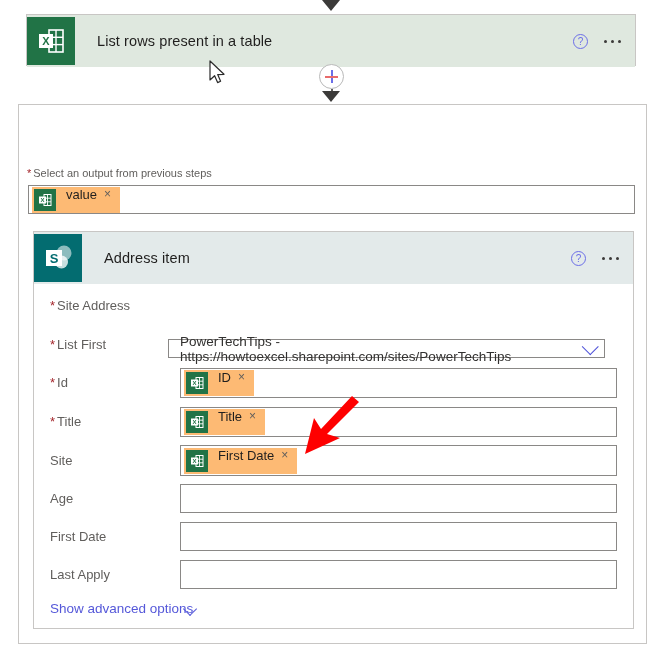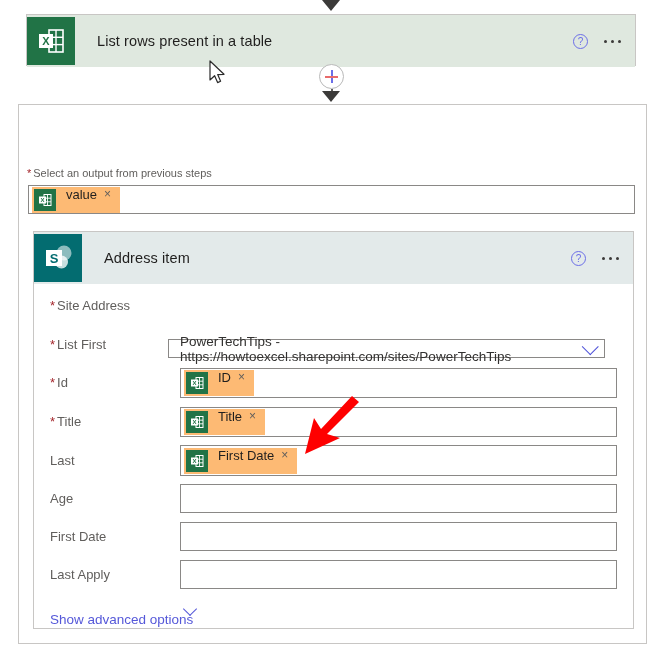--- a/index.html
+++ b/index.html
@@ -202,21 +202,21 @@
               <rect x="5" y="7.5" width="7" height="7" fill="#ffffff"></rect>
               <text x="8.5" y="13" font-family="'Liberation Sans',sans-serif" font-size="6" font-weight="bold" fill="#217346" text-anchor="middle">X</text>
             </svg>
           </span>
           <span class="clabel">Title</span>
           <span class="cx">×</span>
         </span>
       </div>
 
       <div class="lbl" style="left:16px;top:221px;">
-        <span>Last</span>
+        <span>Site</span>
       </div>
       <div class="field-shell" style="left:146px;top:213px;width:437px;height:31px;">
         <span class="chip">
           <span class="cicon">
             <svg width="22" height="22" viewBox="0 0 22 22">
               <rect x="10" y="5.5" width="7" height="11" fill="none" stroke="#ffffff" stroke-width="1"></rect>
               <line x1="10" y1="9.2" x2="17" y2="9.2" stroke="#ffffff" stroke-width=".9"></line>
               <line x1="10" y1="12.8" x2="17" y2="12.8" stroke="#ffffff" stroke-width=".9"></line>
               <line x1="13.5" y1="5.5" x2="13.5" y2="16.5" stroke="#ffffff" stroke-width=".9"></line>
               <rect x="5" y="7.5" width="7" height="7" fill="#ffffff"></rect>
@@ -242,21 +242,21 @@
         <span class="field-text"></span>
       </div>
 
       <div class="lbl" style="left:16px;top:335px;">
         <span>Last Apply</span>
       </div>
       <div class="field-shell" style="left:146px;top:328px;width:437px;height:29px;">
         <span class="field-text"></span>
       </div>
 
-      <div class="advlink" style="left:16px;top:380px;text-align:center;">Show advanced options</div>
+      <div class="advlink" style="left:16px;top:369px;text-align:center;">Show advanced options</div>
       <div class="advchev" style="left:151px;top:372px;"></div>
 
     </div>
   </div>
 
   <svg class="redarrow" style="left:297px;top:396px;" width="70" height="66" viewBox="0 0 70 66">
     <path d="M62 6 L30 38 L43 42 L8 58 L17 22 L24 33 L55 0 Z" fill="#fe0000"></path>
   </svg>
 
   <svg class="cursor" style="left:208px;top:60px;" width="20" height="26" viewBox="0 0 20 26">

